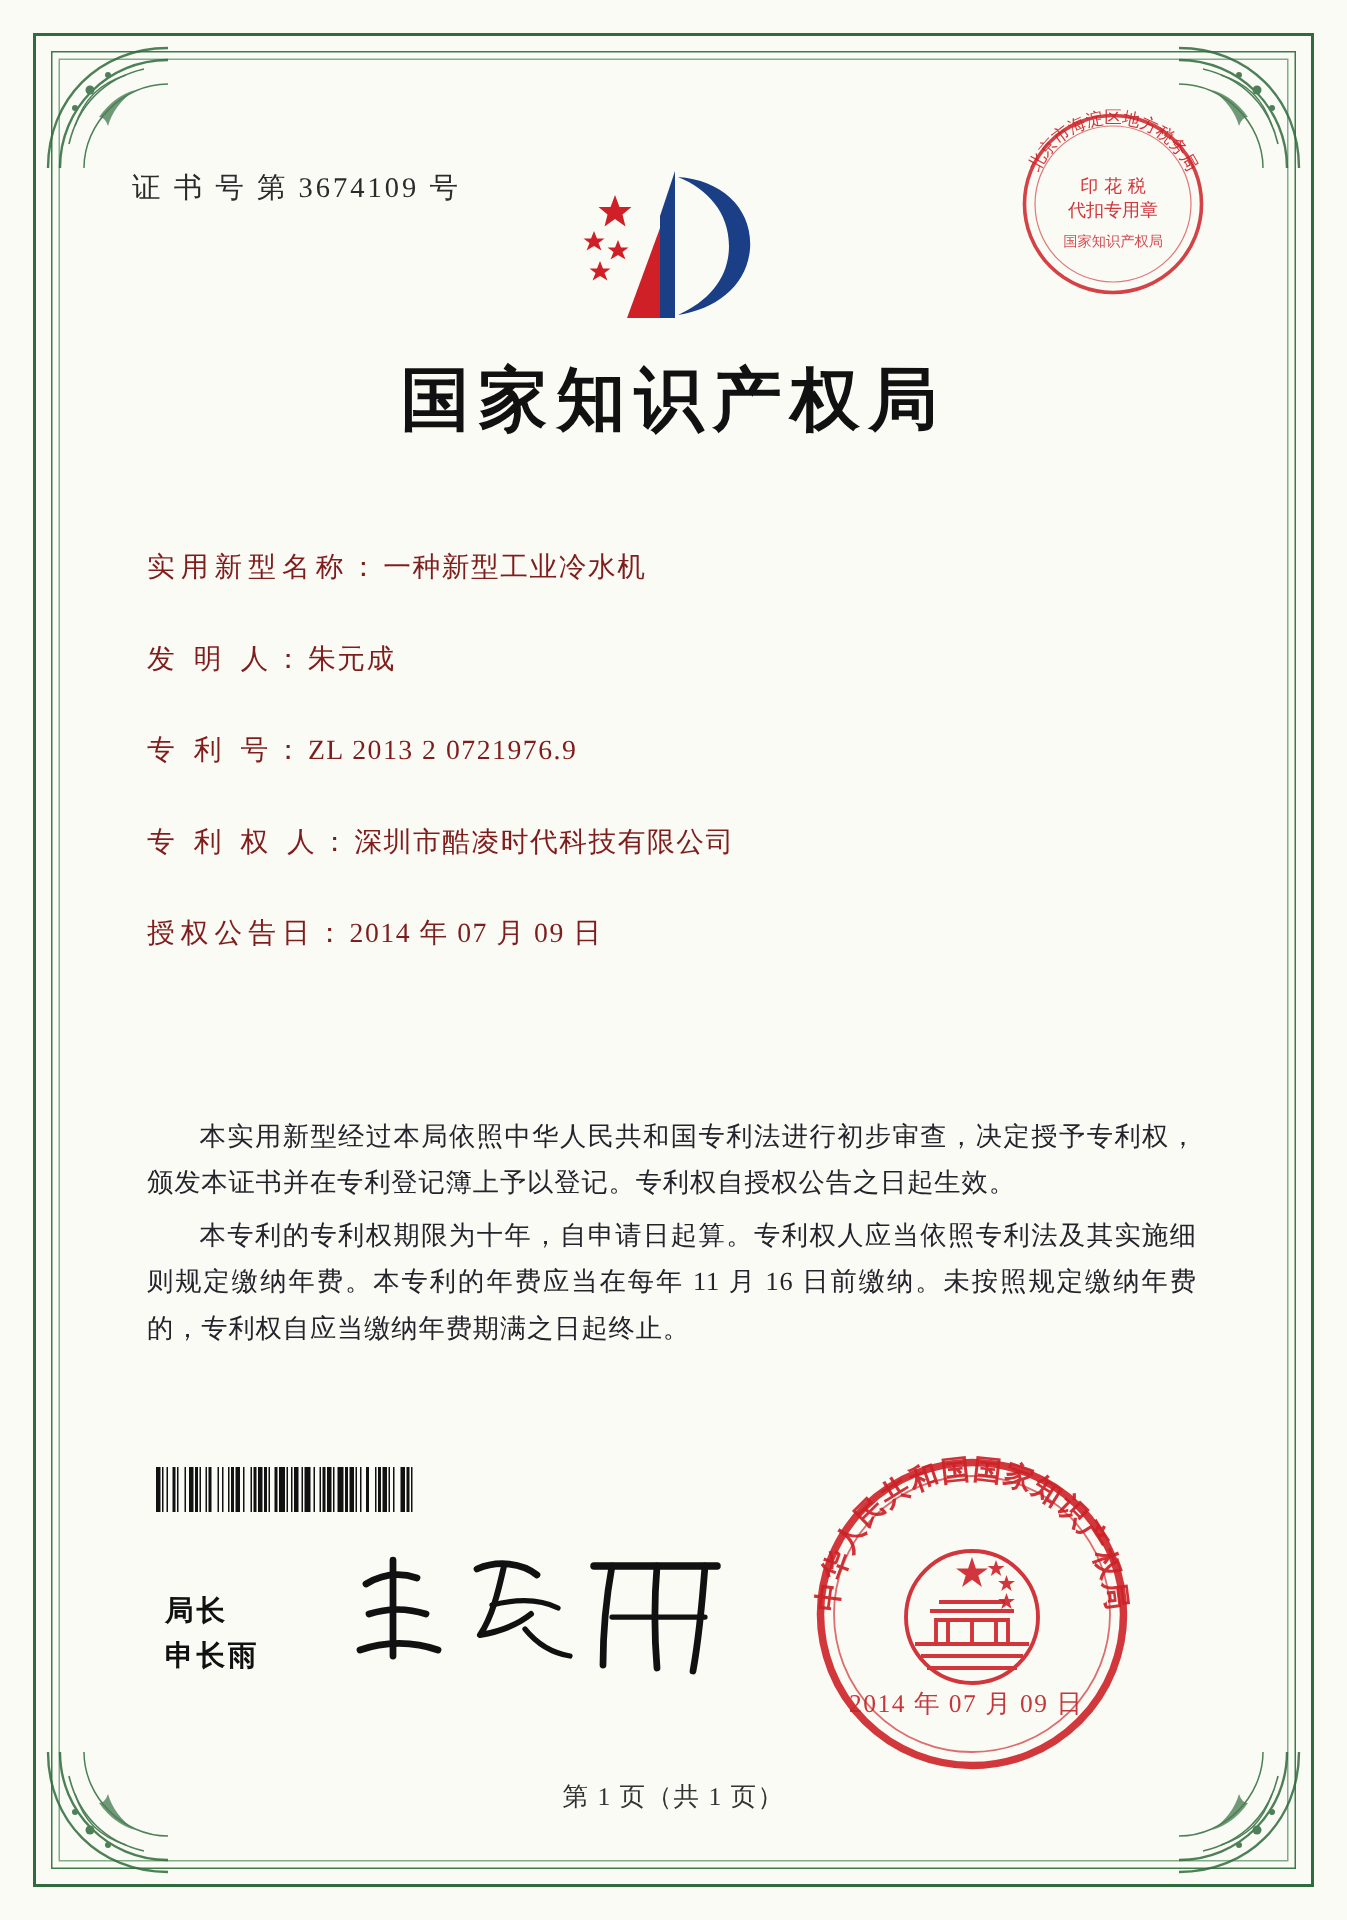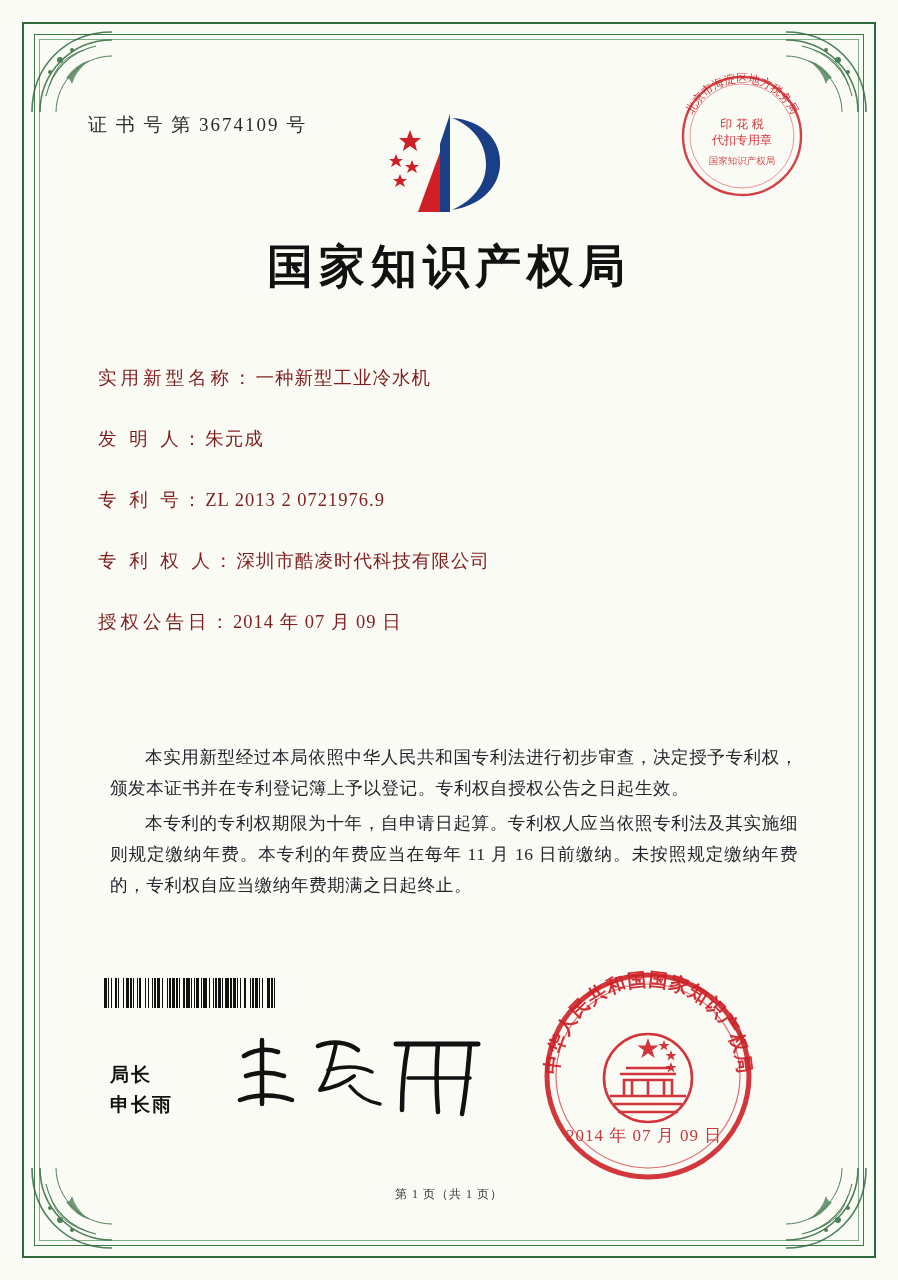--- a/index.html
+++ b/index.html
@@ -120,21 +120,21 @@
     left: 98px;
     top: 742px;
     width: 700px;
     font-size: 17.5px;
     line-height: 31px;
     color: #24242c;
     text-align: justify;
     letter-spacing: 0.6px;
   }
   .body-text p {
-    margin: 0 0 4px 12px;
+    margin: 0 0 4px 0;
     text-indent: 2em;
   }
 
   
   .barcode {
     position: absolute;
     left: 104px;
     top: 978px;
     width: 252px;
     height: 30px;
@@ -184,21 +184,21 @@
     white-space: nowrap;
     opacity: 0.92;
   }
 
   .page-footer {
     position: absolute;
     left: 0;
     right: 0;
     top: 1186px;
     text-align: center;
-    font-size: 12px;
+    font-size: 17px;
     color: #333;
     letter-spacing: 1px;
   }
 </style>
 </head>
 <body>
 
 <div id="page">
 
   <div class="border-outer"></div>

